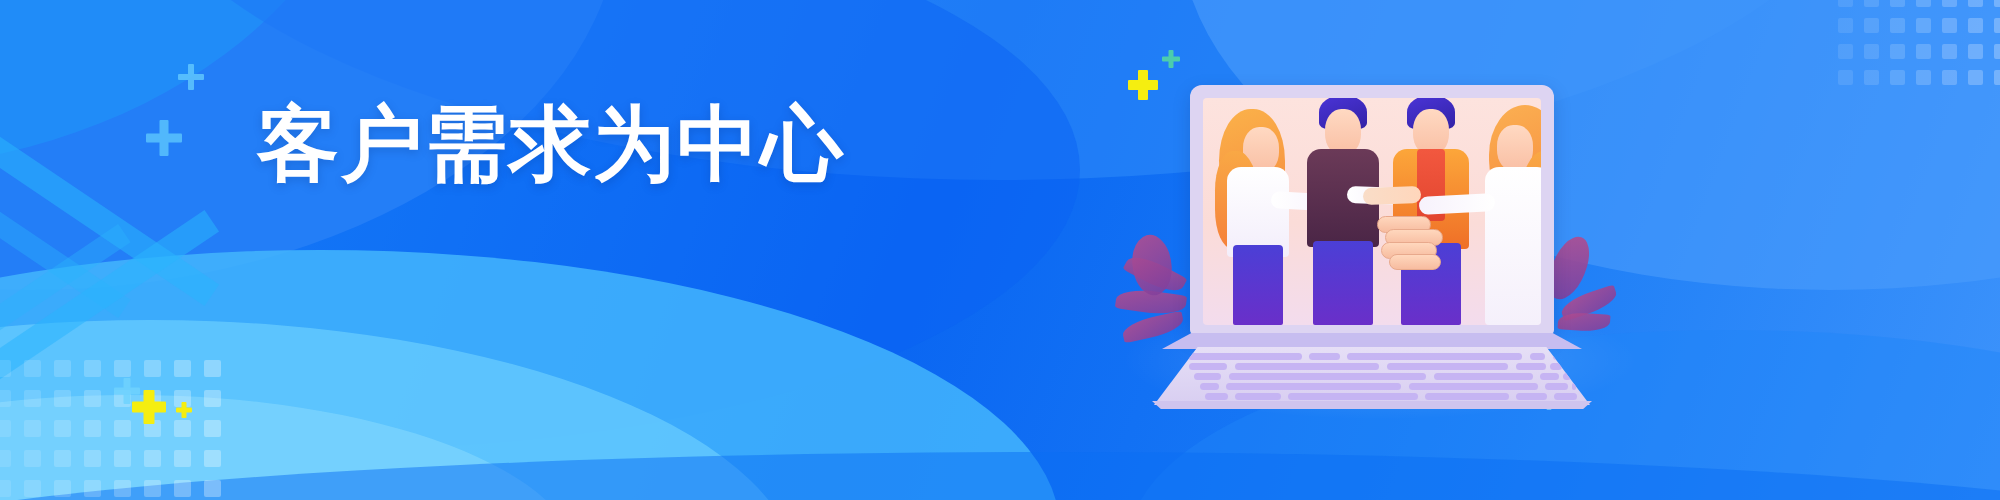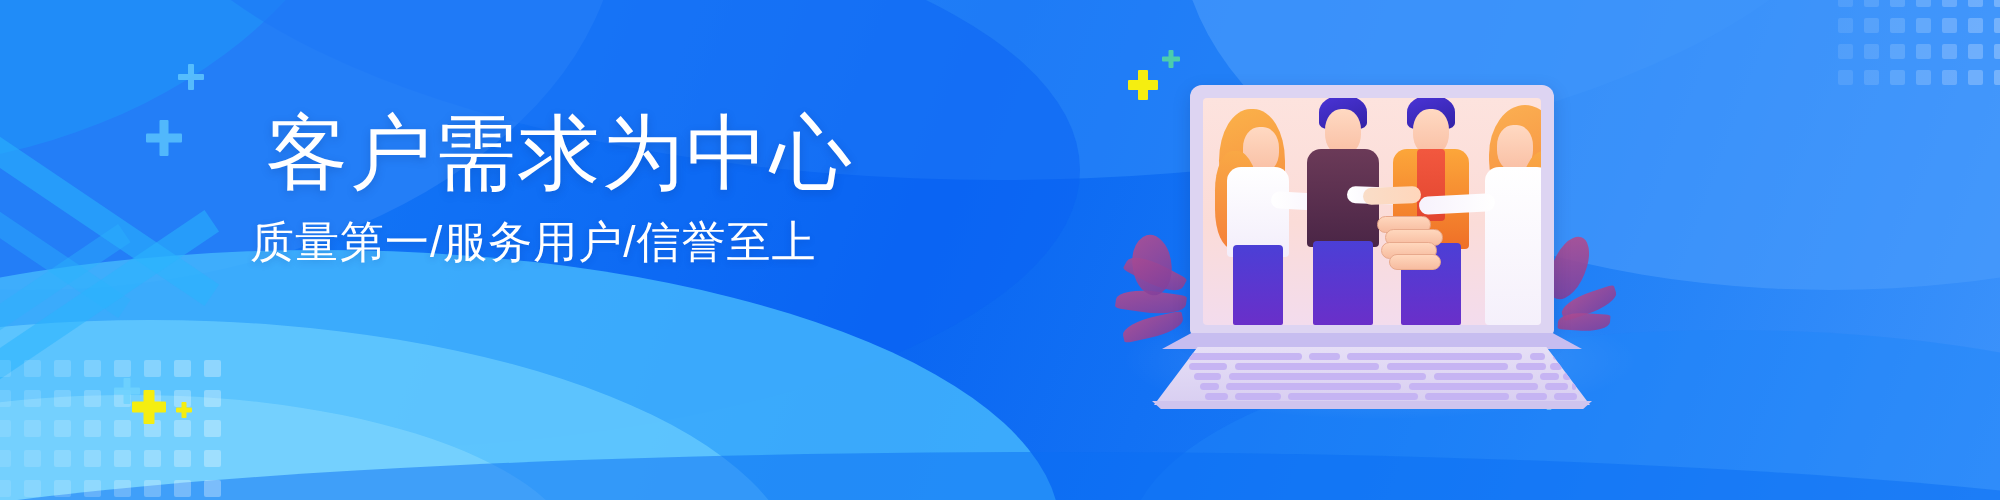--- a/index.html
+++ b/index.html
@@ -69,21 +69,21 @@
 
   
   .plus{position:absolute;}
   .plus::before,.plus::after{content:"";position:absolute;background:currentColor;border-radius:1px;}
   .plus::before{left:50%;top:0;width:var(--t);height:100%;transform:translateX(-50%);}
   .plus::after{top:50%;left:0;height:var(--t);width:100%;transform:translateY(-50%);}
 
   
   .copy{position:absolute;left:250px;top:96px;width:760px;}
   .headline{
-    margin:16px;color:#ffffff;font-size:82px;line-height:1;font-weight:normal;
+    margin:7px;color:#ffffff;font-size:82px;line-height:1;font-weight:bold;
     letter-spacing:2px;white-space:nowrap;
     text-shadow:0 3px 10px rgba(0,40,120,.22);
   }
   .subline{
     margin:26px 0 0 0;color:#ffffff;font-size:44px;line-height:1;
     letter-spacing:1px;white-space:nowrap;font-weight:500;
     text-shadow:0 2px 7px rgba(0,40,120,.18);
   }
 
   
@@ -236,21 +236,20 @@
   <div class="plus" style="left:146px;top:120px;width:36px;height:36px;--t:9px;color:#56bffd;opacity:.9;"></div>
   <div class="plus" style="left:114px;top:378px;width:26px;height:26px;--t:7px;color:#6fd3fe;opacity:.85;"></div>
   <div class="plus" style="left:132px;top:390px;width:34px;height:34px;--t:11px;color:#f5ee10;"></div>
   <div class="plus" style="left:176px;top:402px;width:16px;height:16px;--t:5px;color:#f5ee10;"></div>
   <div class="plus" style="left:1128px;top:70px;width:30px;height:30px;--t:10px;color:#f5ee10;"></div>
   <div class="plus" style="left:1162px;top:50px;width:18px;height:18px;--t:5px;color:#4fd2a8;opacity:.95;"></div>
   <div class="plus" style="left:1540px;top:392px;width:18px;height:18px;--t:5px;color:#9fe2fe;opacity:.6;"></div>
 
   <div class="copy">
     <h1 class="headline">客户需求为中心</h1>
-    <p class="subline">质量第一/服务用户/信誉至上</p>
   </div>
 
   <div class="lap-glow"></div>
   <div class="laptop">
 
     <div class="leaf" style="left:-38px;top:178px;width:62px;height:22px;transform:rotate(28deg);"></div>
     <div class="leaf" style="left:-46px;top:206px;width:70px;height:22px;transform:rotate(8deg);"></div>
     <div class="leaf" style="left:-30px;top:150px;width:40px;height:60px;transform:rotate(-18deg);border-radius:60% 40% 60% 40%;"></div>
     <div class="leaf" style="left:-40px;top:232px;width:62px;height:20px;transform:rotate(-12deg);"></div>
 

